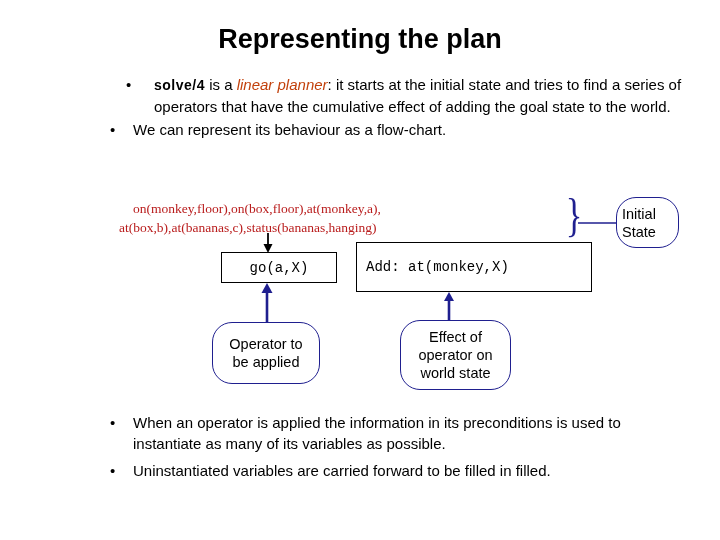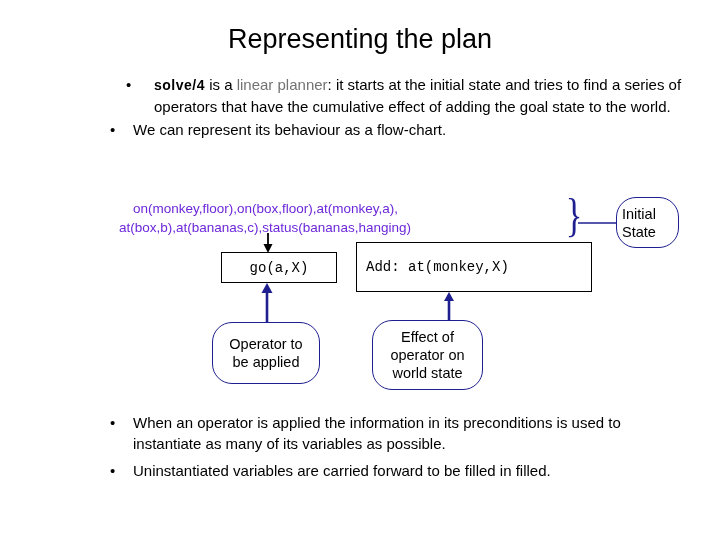--- a/index.html
+++ b/index.html
@@ -17,21 +17,21 @@
   }
 
   
   #slide-title {
     position: absolute;
     left: 0;
     top: 24px;
     width: 720px;
     text-align: center;
     font-size: 27px;
-    font-weight: normal;
+    font-weight: bold;
     letter-spacing: 0px;
     color: #000000;
     white-space: nowrap;
   }
 
   
   .bullet-list {
     position: absolute;
     list-style: none;
     margin: 0;
@@ -72,39 +72,40 @@
   #bullets-bottom .row-2 .bullet-dot { left: 0px; }
   #bullets-bottom .row-2 .bullet-text { padding-left: 23px; }
 
   .mono-inline {
     font-family: Liberation Sans, sans-serif;
     font-weight: bold;
     font-size: 14px;
     letter-spacing: 0.5px;
   }
   .blue-italic {
-    color: #737373;
+    color: #c2410c;
+    font-style: italic;
   }
 
   
   #diagram {
     position: absolute;
     left: 0;
     top: 0;
     width: 720px;
     height: 540px;
     pointer-events: none;
   }
 
   .state-text {
     position: absolute;
-    font-family: Liberation Sans, sans-serif;
+    font-family: Liberation Serif, serif;
     font-size: 13.5px;
     line-height: 19px;
-    color: #6d28d9;
+    color: #b91c1c;
     white-space: nowrap;
   }
   #state-line-1 { left: 133px; top: 199px; }
   #state-line-2 { left: 119px; top: 218px; }
 
   .dgm-box {
     position: absolute;
     box-sizing: border-box;
     background: #ffffff;
     display: flex;
@@ -141,21 +142,21 @@
   #box-addelete {
     left: 356px; top: 242px; width: 236px; height: 50px;
     justify-content: flex-start;
     padding-left: 9px;
     text-align: left;
   }
   #box-operator {
     left: 212px; top: 322px; width: 108px; height: 62px;
   }
   #box-effect {
-    left: 372px; top: 320px; width: 111px; height: 70px;
+    left: 400px; top: 320px; width: 111px; height: 70px;
   }
 
   .brace {
     position: absolute;
     left: 563px; top: 193px;
     font-size: 46px;
     line-height: 46px;
     font-family: "Liberation Serif", serif;
     color: #1f1f8f;
     transform: scaleX(0.75);

